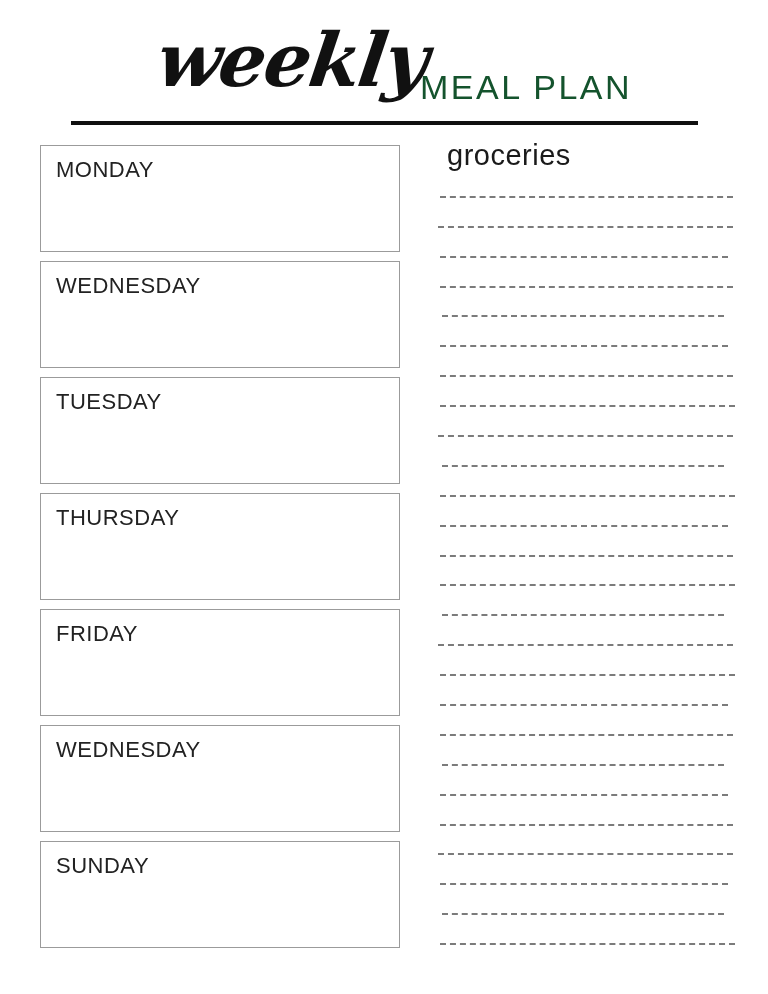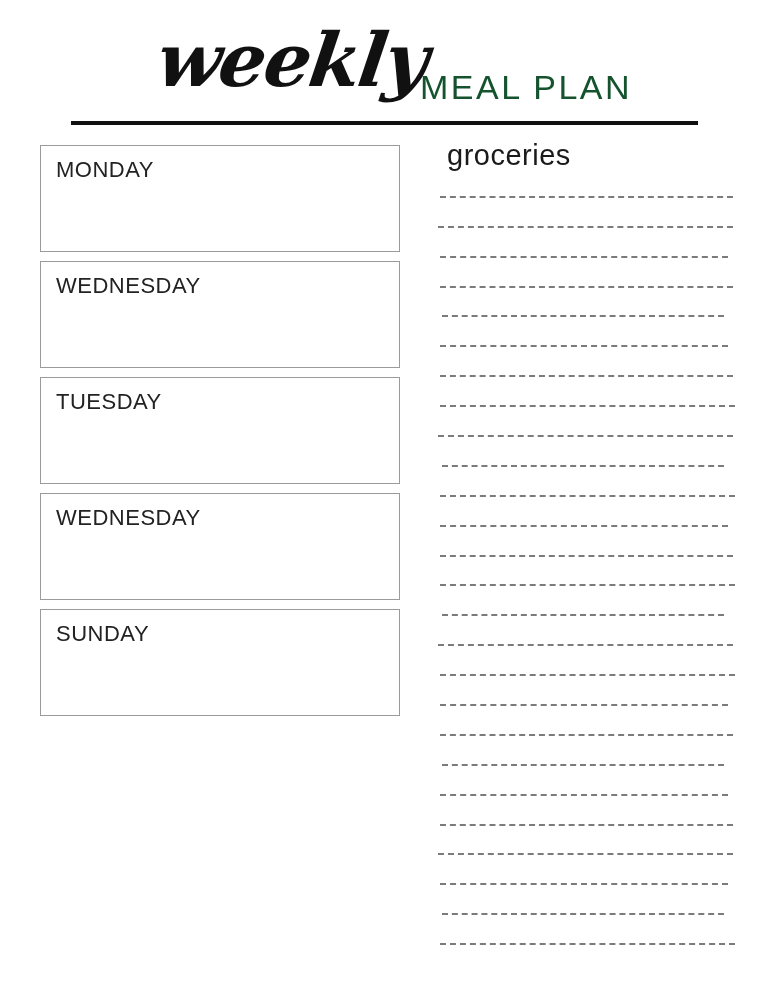--- a/index.html
+++ b/index.html
@@ -112,20 +112,26 @@
     <div class="day-box">
       <span class="day-label">MONDAY</span>
     </div>
     <div class="day-box">
       <span class="day-label">WEDNESDAY</span>
     </div>
     <div class="day-box">
       <span class="day-label">TUESDAY</span>
     </div>
     <div class="day-box">
+      <span class="day-label">THURSDAY</span>
+    </div>
+    <div class="day-box">
+      <span class="day-label">FRIDAY</span>
+    </div>
+    <div class="day-box">
       <span class="day-label">WEDNESDAY</span>
     </div>
     <div class="day-box">
       <span class="day-label">SUNDAY</span>
     </div>
   </div>
 
   <div class="grocery-col">
     <span class="grocery-heading">groceries</span>
     <div class="g-lines">

